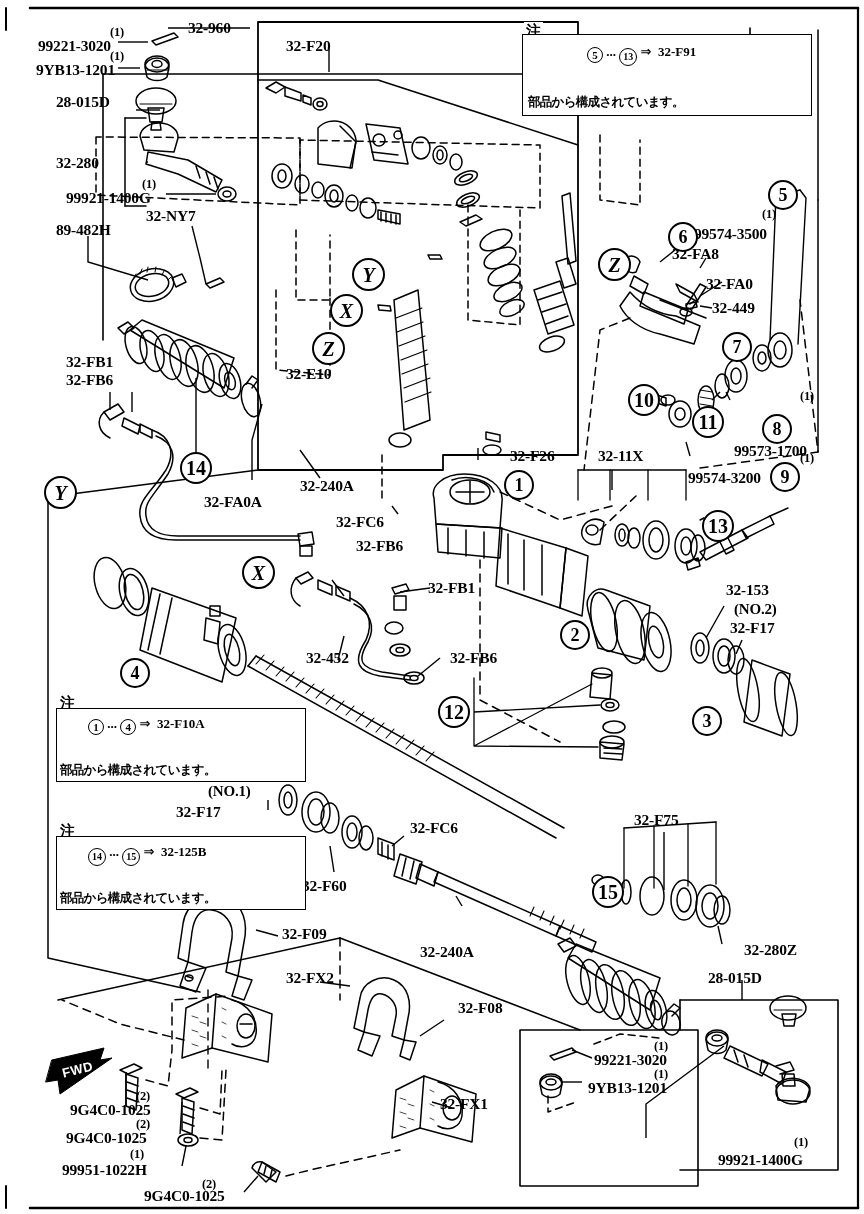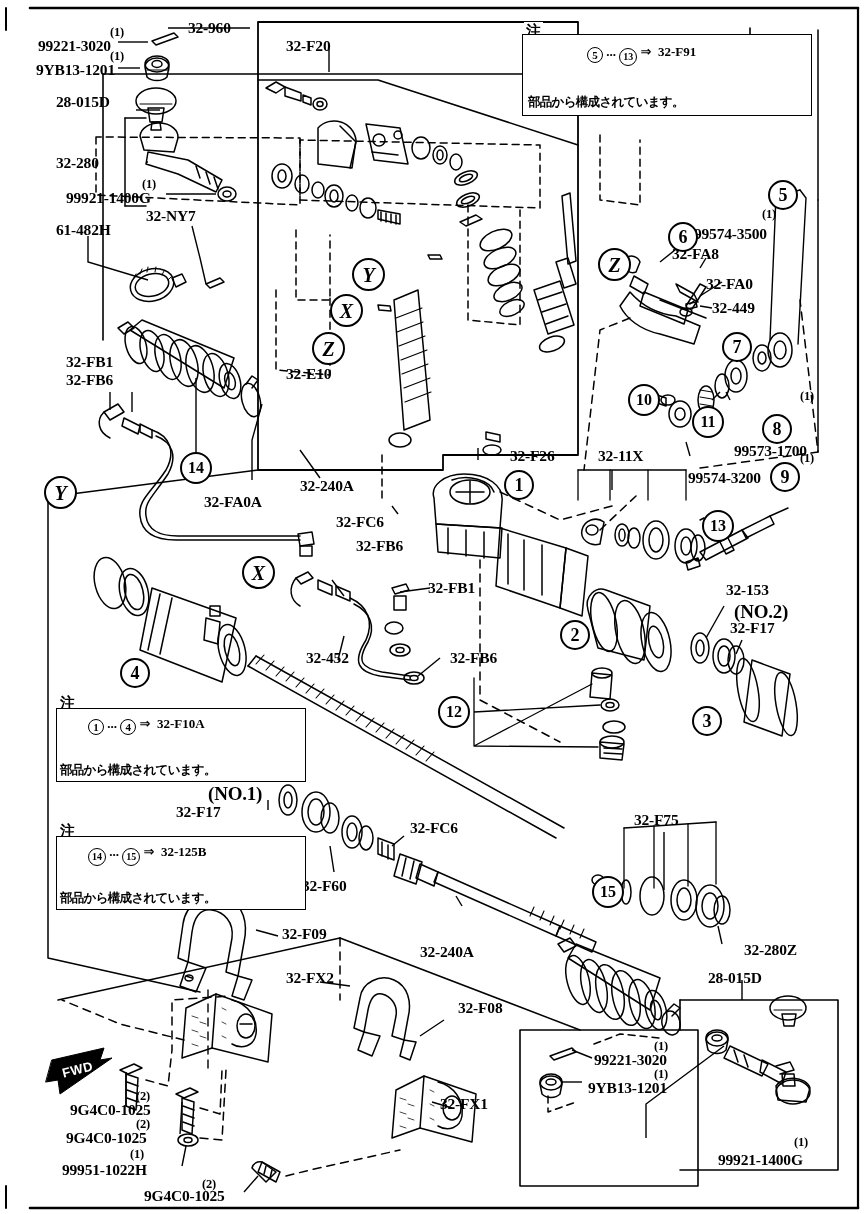--- a/index.html
+++ b/index.html
@@ -26,38 +26,38 @@
   .lbl {
     position: absolute;
     font-family: "Liberation Serif", serif;
     font-weight: bold;
     color: #000;
     white-space: nowrap;
     line-height: 1;
     letter-spacing: -0.2px;
   }
   .code   { font-size: 15.5px; }
-  .codeS  { font-size: 19px; }
+  .codeS  { font-size: 15px; }
   .qty    { font-size: 12.5px; font-family: "Liberation Serif", serif; }
   .jp     { font-family: "DejaVu Sans", sans-serif; font-weight: bold; }
 
   
   .circ {
     position: absolute;
     border: 2.1px solid #000;
     border-radius: 50%;
     background: #fff;
     display: flex; align-items: center; justify-content: center;
     font-family: "Liberation Serif", serif;
     font-weight: bold;
     color: #000;
     line-height: 1;
   }
   .circ.n1 { width: 30px; height: 30px; font-size: 18px; }
-  .circ.n2 { width: 32px; height: 32px; font-size: 16px; }
+  .circ.n2 { width: 32px; height: 32px; font-size: 20px; }
   .circ.ltr { width: 33px; height: 33px; font-size: 20px; font-style: italic; }
 
   
   .notebox {
     position: absolute;
     border: 1.7px solid #000;
     background: #fff;
   }
   .notetag {
     position: absolute;
@@ -583,21 +583,21 @@
 <div class="lbl code" style="left:38px;  top:38px;">99221-3020</div>
 <div class="lbl qty" style="left:110px; top:50px;">(1)</div>
 <div class="lbl code" style="left:36px;  top:62px;">9YB13-1201</div>
 <div class="lbl code" style="left:176px; top:20px;margin-left:12px;">32-960</div>
 <div class="lbl code" style="left:286px; top:38px;">32-F20</div>
 <div class="lbl code" style="left:56px;  top:94px;">28-015D</div>
 <div class="lbl code" style="left:56px;  top:155px;">32-280</div>
 <div class="lbl qty" style="left:142px; top:178px;">(1)</div>
 <div class="lbl code" style="left:66px;  top:190px;">99921-1400G</div>
 <div class="lbl code" style="left:146px; top:208px;">32-NY7</div>
-<div class="lbl code" style="left:56px;  top:222px;">61-482H</div>
+<div class="lbl code" style="left:56px;  top:222px;">89-482H</div>
 <div class="lbl code" style="left:66px;  top:354px;">32-FB1</div>
 <div class="lbl code" style="left:66px;  top:372px;">32-FB6</div>
 <div class="lbl code" style="left:286px; top:366px;">32-E10</div>
 <div class="lbl code" style="left:204px; top:494px;">32-FA0A</div>
 <div class="lbl code" style="left:300px; top:478px;">32-240A</div>
 <div class="lbl code" style="left:336px; top:514px;">32-FC6</div>
 <div class="lbl code" style="left:510px; top:448px;">32-F26</div>
 <div class="lbl code" style="left:356px; top:538px;">32-FB6</div>
 <div class="lbl code" style="left:428px; top:580px;">32-FB1</div>
 <div class="lbl code" style="left:306px; top:650px;">32-452</div>

